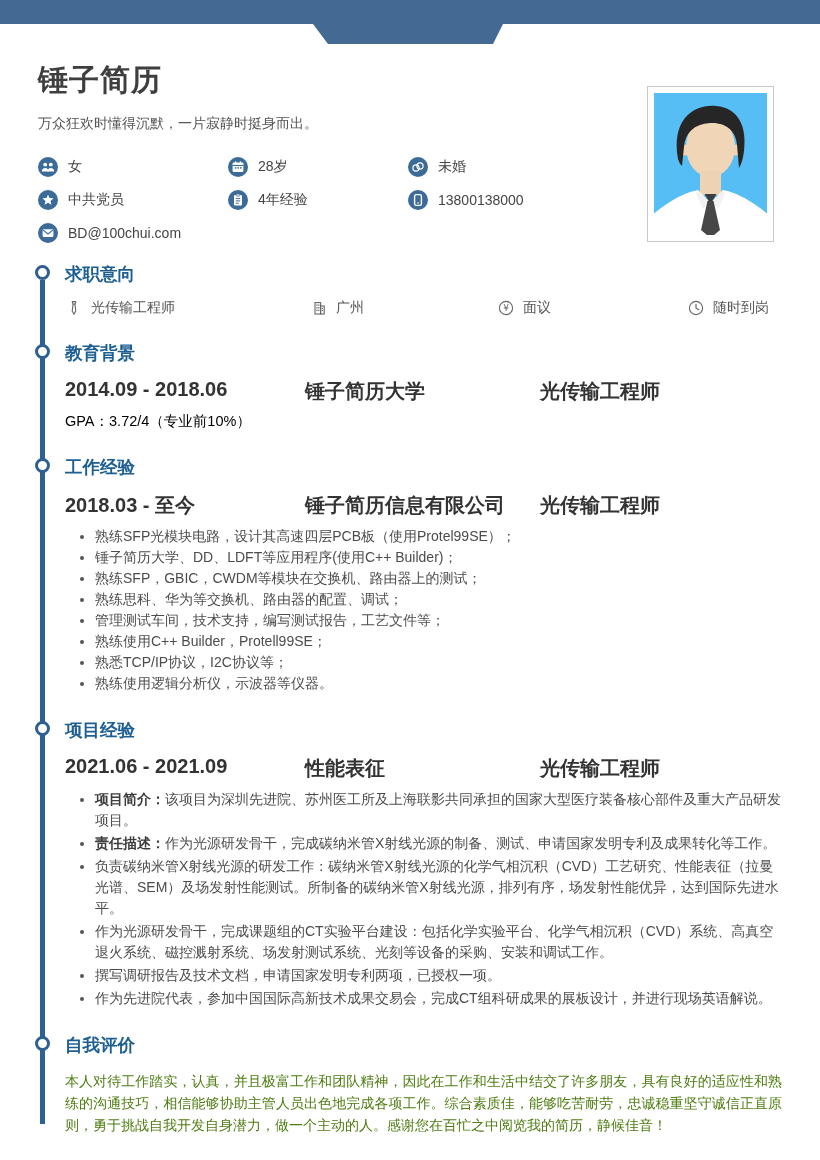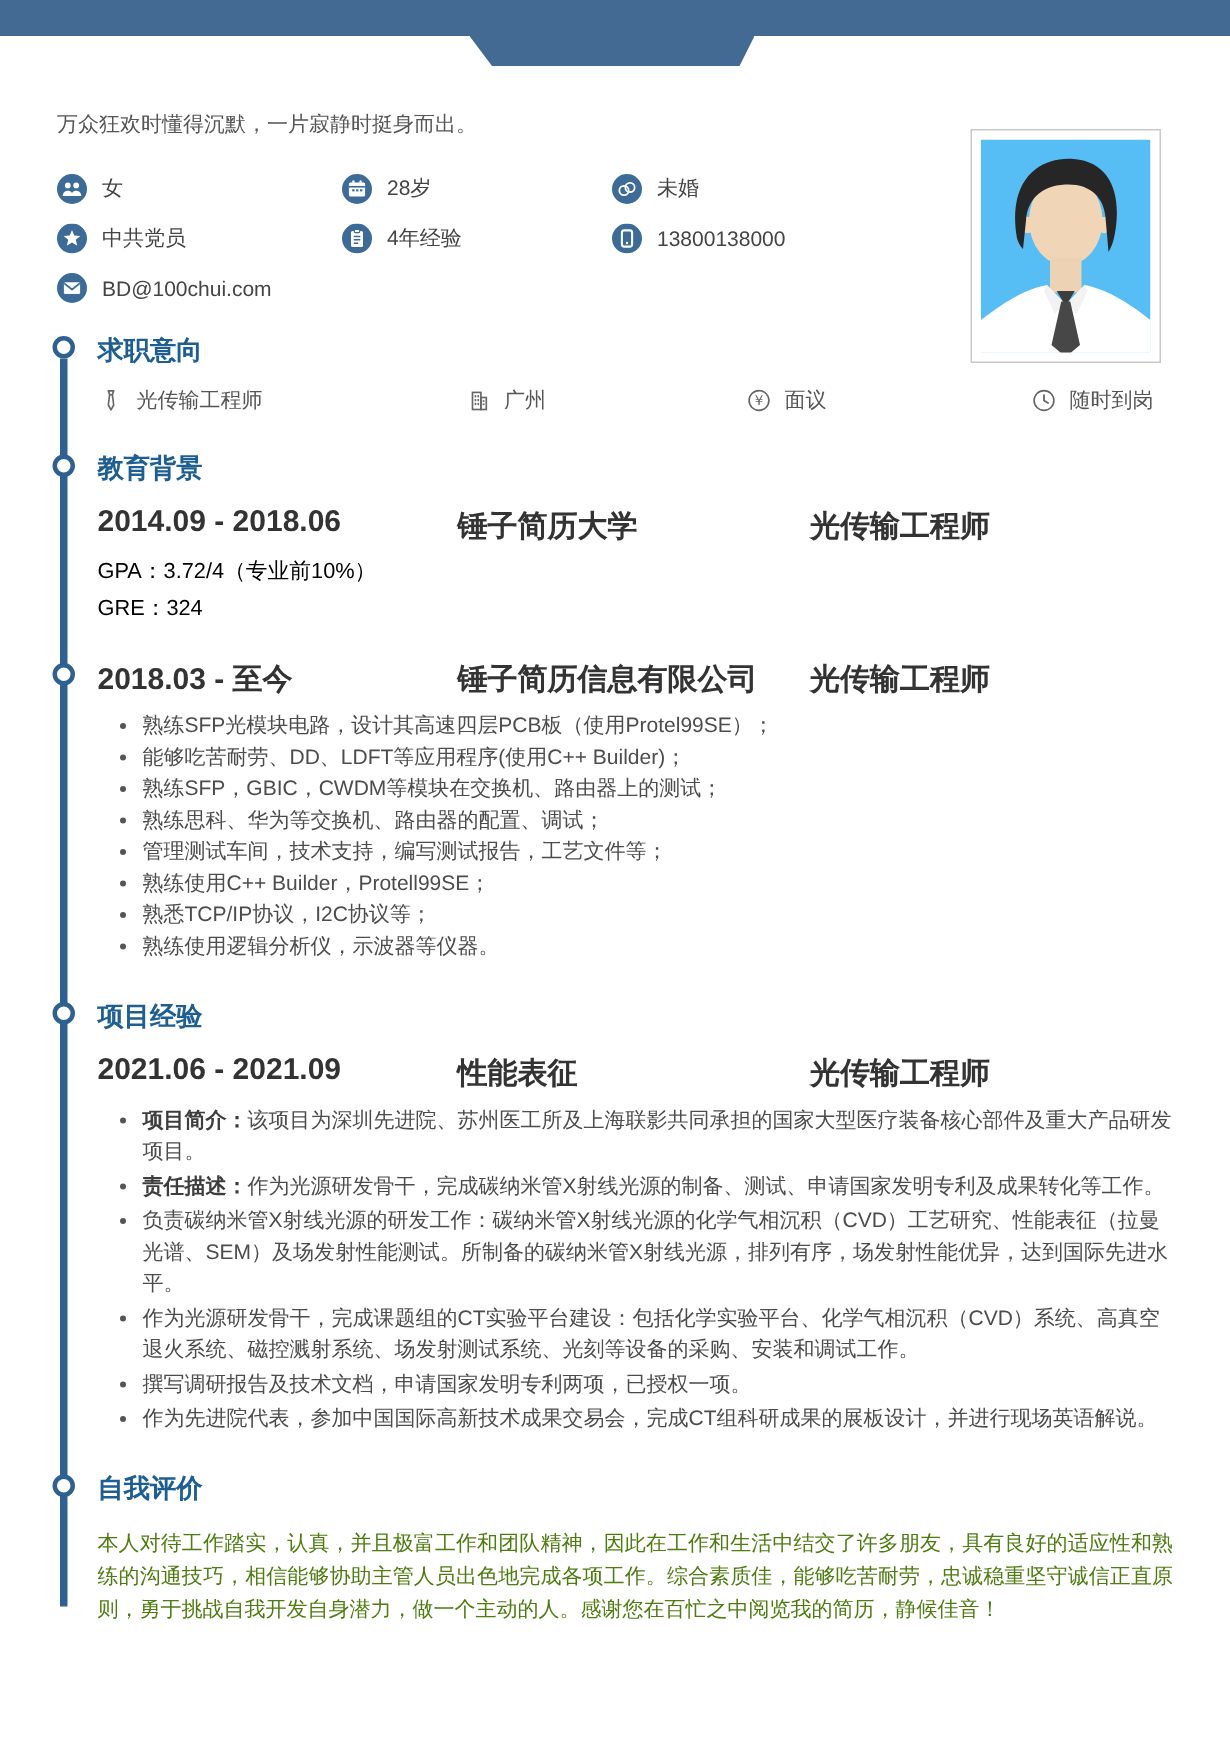--- a/index.html
+++ b/index.html
@@ -57,20 +57,21 @@
   .self-text { margin:0; font-size:14px; line-height:22px; color:#4d7c0f; text-align:justify; }
 </style>
 </head>
 <body>
 
 <div class="topbar">
   <div class="topbar-tab"></div>
 </div>
 
 <div class="header">
+  <h1 class="name">锤子简历</h1>
   <p class="motto">万众狂欢时懂得沉默，一片寂静时挺身而出。</p>
 
   <div class="info-grid">
     <div class="info-item">
       <span>
           <svg width="20" height="20" viewBox="0 0 20 20">
             <circle cx="10" cy="10" r="10" fill="#3c6b97"></circle>
             <circle cx="7.2" cy="7.6" r="1.9" fill="#fff"></circle>
             <circle cx="12.8" cy="7.6" r="1.9" fill="#fff"></circle>
             <path d="M3.8 14.6c0-2 1.5-3.5 3.4-3.5s3.4 1.5 3.4 3.5z" fill="#fff"></path>
@@ -220,33 +221,33 @@
 
   <section>
     <h2 class="sec-h">教育背景</h2>
     <div class="meta-row">
       <span>2014.09 - 2018.06</span>
       <span>锤子简历大学</span>
       <span>光传输工程师</span>
     </div>
     <div class="edu-details">
       <p>GPA：3.72/4（专业前10%）</p>
-      <p>GRE：324</p>
-    </div>
-  </section>
-
-  <section>
+    </div>
+  </section>
+
+  <section>
+    <h2 class="sec-h">工作经验</h2>
     <div class="meta-row">
       <span>2018.03 - 至今</span>
       <span>锤子简历信息有限公司</span>
       <span>光传输工程师</span>
     </div>
     <ul class="bullets">
       <li>熟练SFP光模块电路，设计其高速四层PCB板（使用Protel99SE）；</li>
-      <li>能够吃苦耐劳、DD、LDFT等应用程序(使用C++ Builder)；</li>
+      <li>锤子简历大学、DD、LDFT等应用程序(使用C++ Builder)；</li>
       <li>熟练SFP，GBIC，CWDM等模块在交换机、路由器上的测试；</li>
       <li>熟练思科、华为等交换机、路由器的配置、调试；</li>
       <li>管理测试车间，技术支持，编写测试报告，工艺文件等；</li>
       <li>熟练使用C++ Builder，Protell99SE；</li>
       <li>熟悉TCP/IP协议，I2C协议等；</li>
       <li>熟练使用逻辑分析仪，示波器等仪器。</li>
     </ul>
   </section>
 
   <section>

